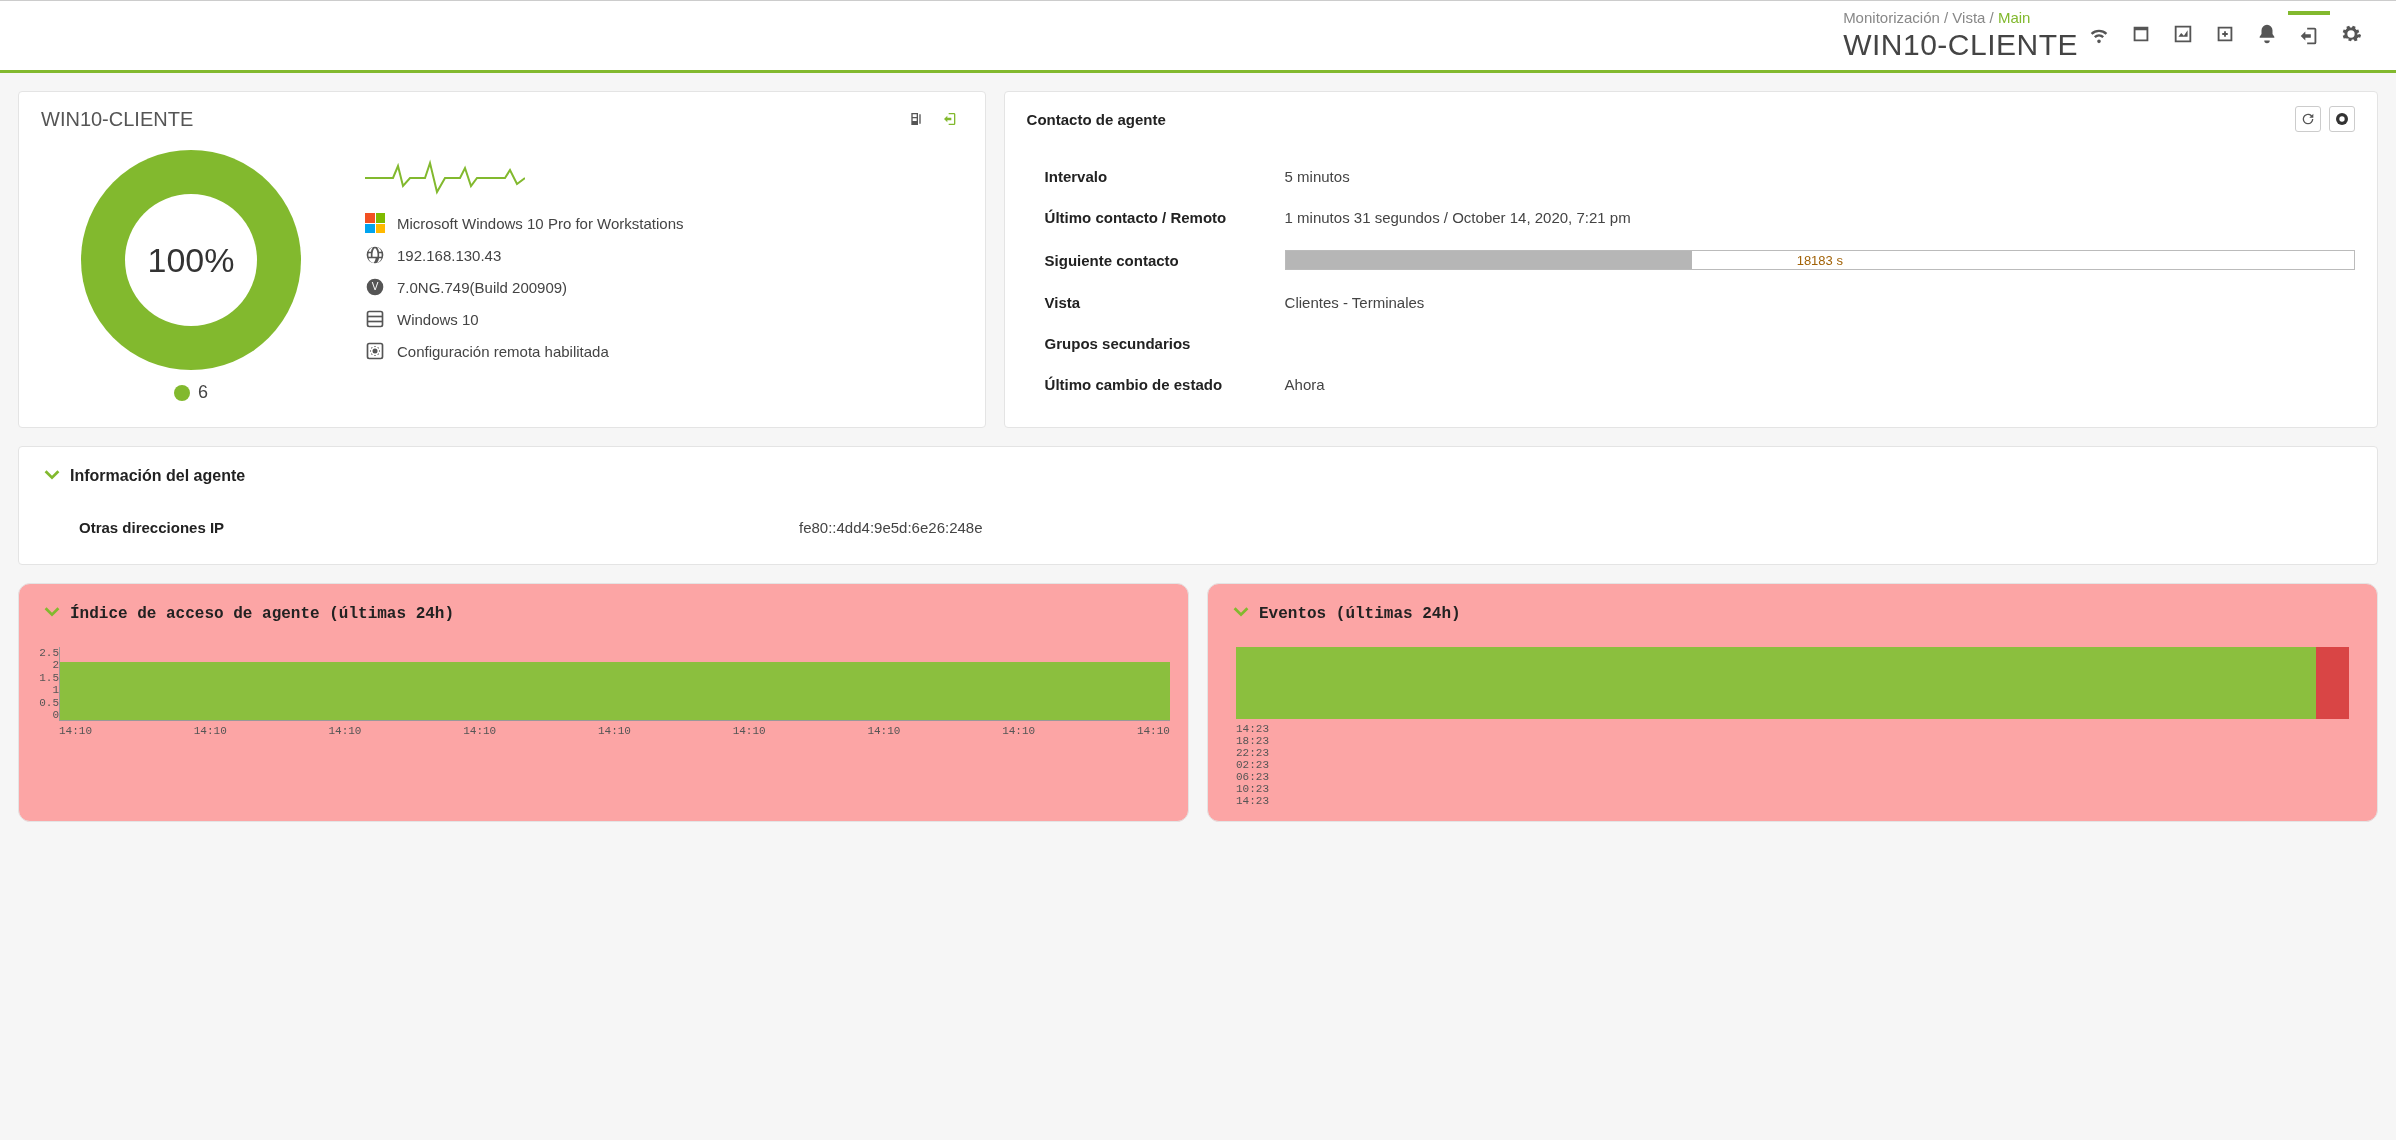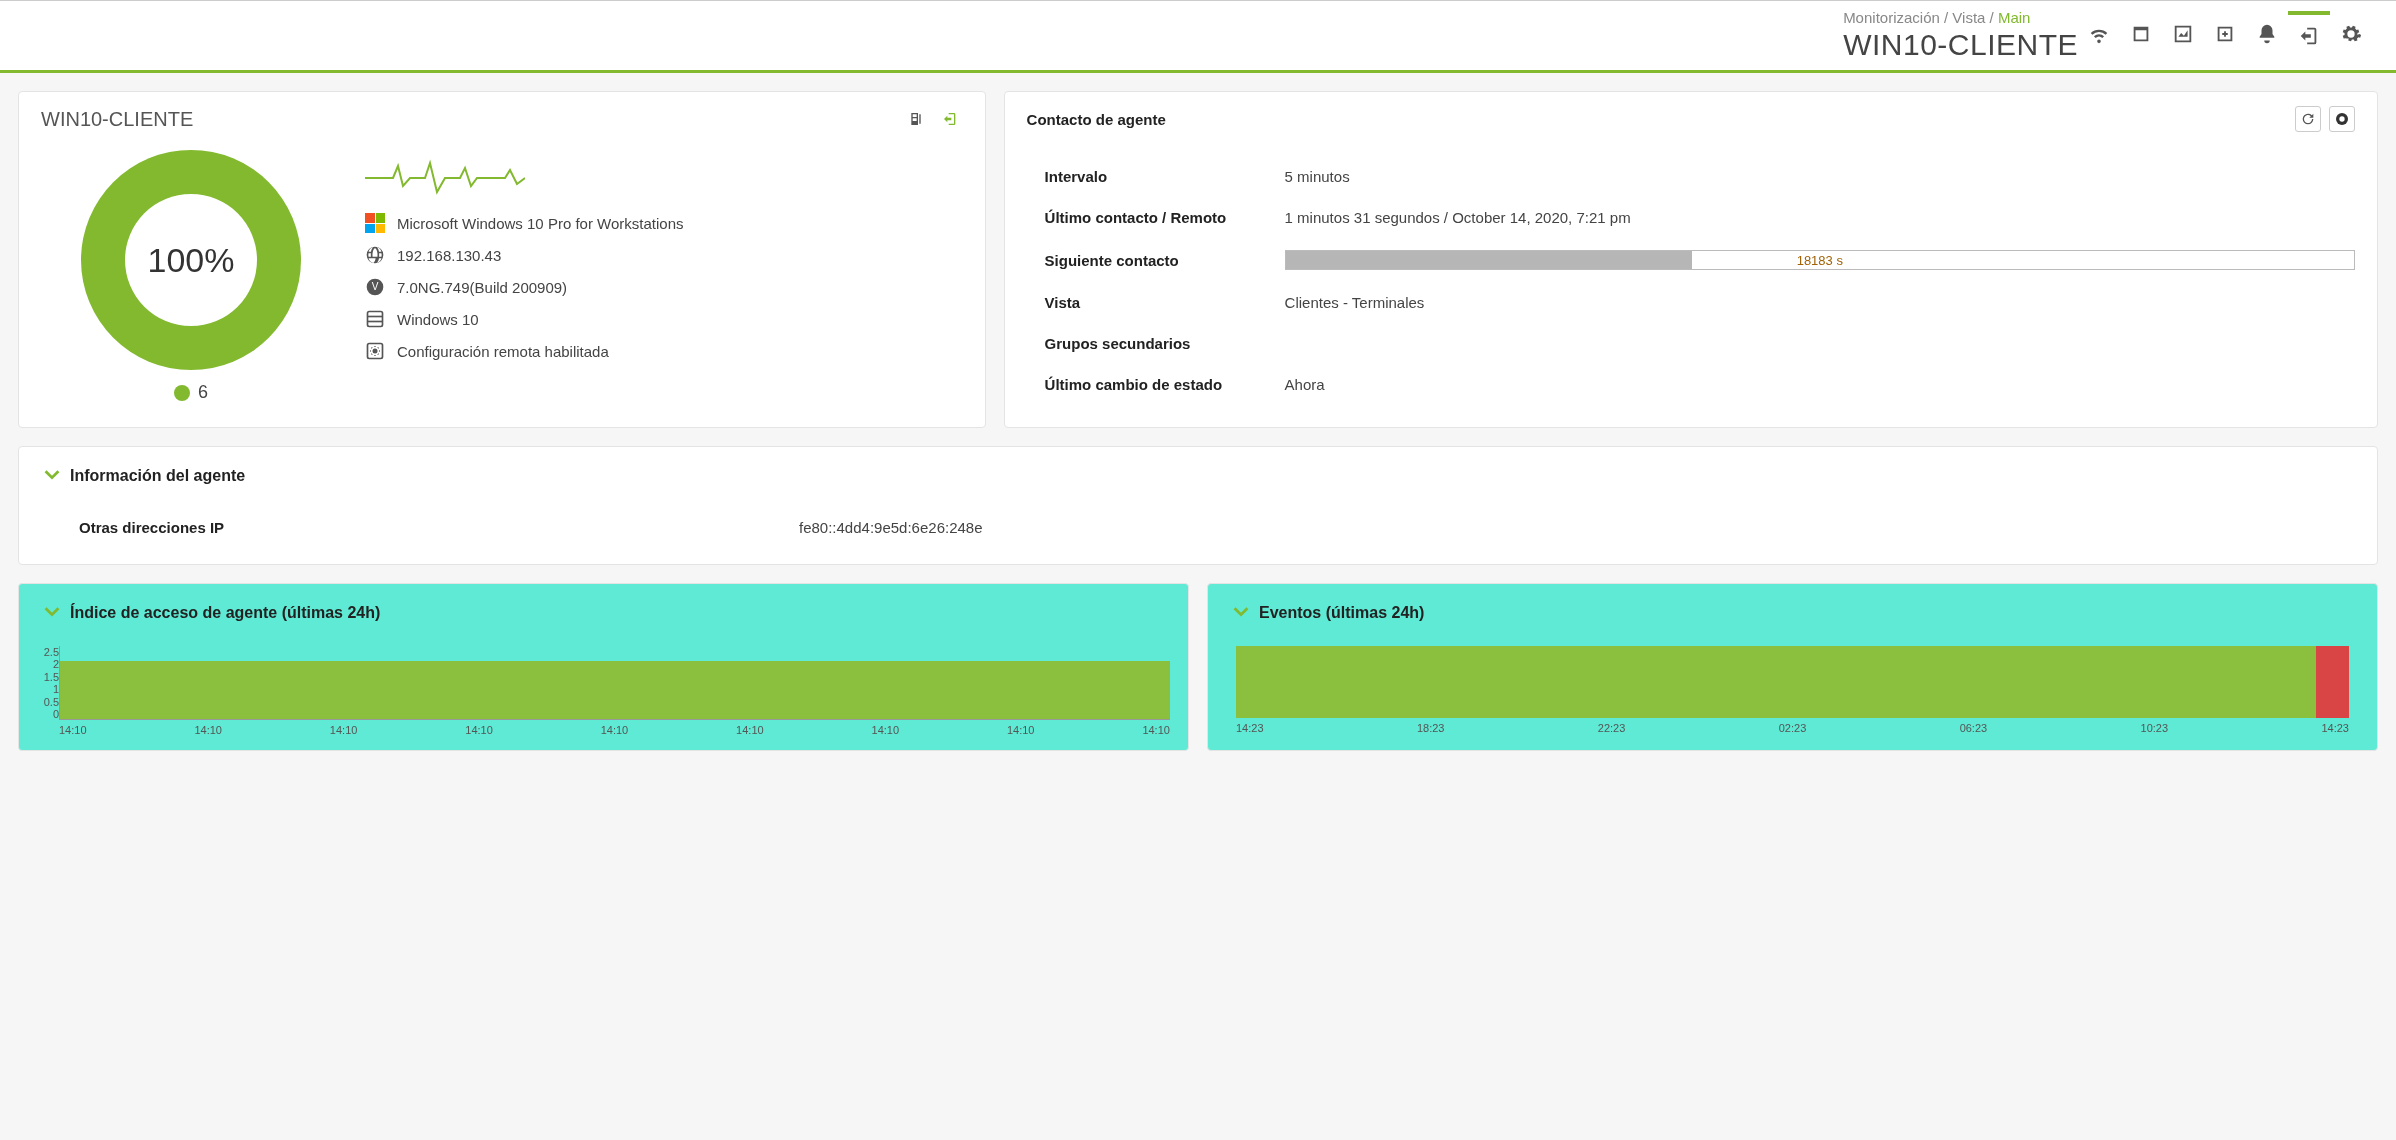--- a/index.html
+++ b/index.html
@@ -107,21 +107,21 @@
   }
   .chevron { color:#82b92e; cursor:pointer; }
   .chevron svg { width: 22px; height: 22px; fill: none; stroke:#82b92e; stroke-width:3; }
 
   .section-body { padding: 14px 60px 28px 60px; }
   .section-body .kv2 { display:flex; font-size:15px; }
   .section-body .kv2 .k2 { width: 720px; font-weight:700; color:#222;}
   .section-body .kv2 .v2 { color:#444;}
 
   .charts-row { display:flex; gap:18px; margin-top:18px; }
-  .chart-card { flex:1; background:#5eead4; border:1px solid #e4e4e4; border-radius:4px; }
+  .chart-card { flex:1; background:#fca5a5; border:1px solid #e4e4e4; border-radius:12px;font-family:Liberation Mono, monospace; }
   .chart-area { padding: 4px 18px 14px 18px; }
   .x-ticks { display:flex; justify-content:space-between; font-size:11px; color:#555; margin-top:4px;}
   .y-axis-col { display:flex; }
   .y-ticks { display:flex; flex-direction:column; justify-content:space-between; font-size:11px; color:#555; text-align:right; height:74px; width:22px;}
   .plot { flex:1; height:74px; position:relative; border-left:1px solid #999; border-bottom:1px solid #999;}
   .fill-rect { position:absolute; background:#8bbf3e; }
 </style>
 </head>
 <body>
 
@@ -356,21 +356,21 @@
           <span class="chevron"><svg viewBox="0 0 24 24">
                 <polyline points="5,9 12,16 19,9"></polyline>
               </svg></span>
           <span>Eventos (últimas 24h)</span>
         </div>
         <div class="chart-area">
           <div class="plot" style="border:none;height:72px;margin:0 10px;" id="events-plot">
               <div style="position: absolute; top: 0px; bottom: 0px; left: 0%; width: 97%; background: rgb(139, 191, 62);"></div>
               <div style="position: absolute; top: 0px; bottom: 0px; left: 97%; width: 3%; background: rgb(217, 69, 69);"></div>
             </div>
-          <div class="x-ticks" id="xticks-right" style="margin:4px 10px 0 10px;">
+          <div class="x-ticks" id="xticks-right" style="margin:4px 10px 0 10px;flex-direction:column;">
               <span>14:23</span>
               <span>18:23</span>
               <span>22:23</span>
               <span>02:23</span>
               <span>06:23</span>
               <span>10:23</span>
               <span>14:23</span>
             </div>
         </div>
       </div>

